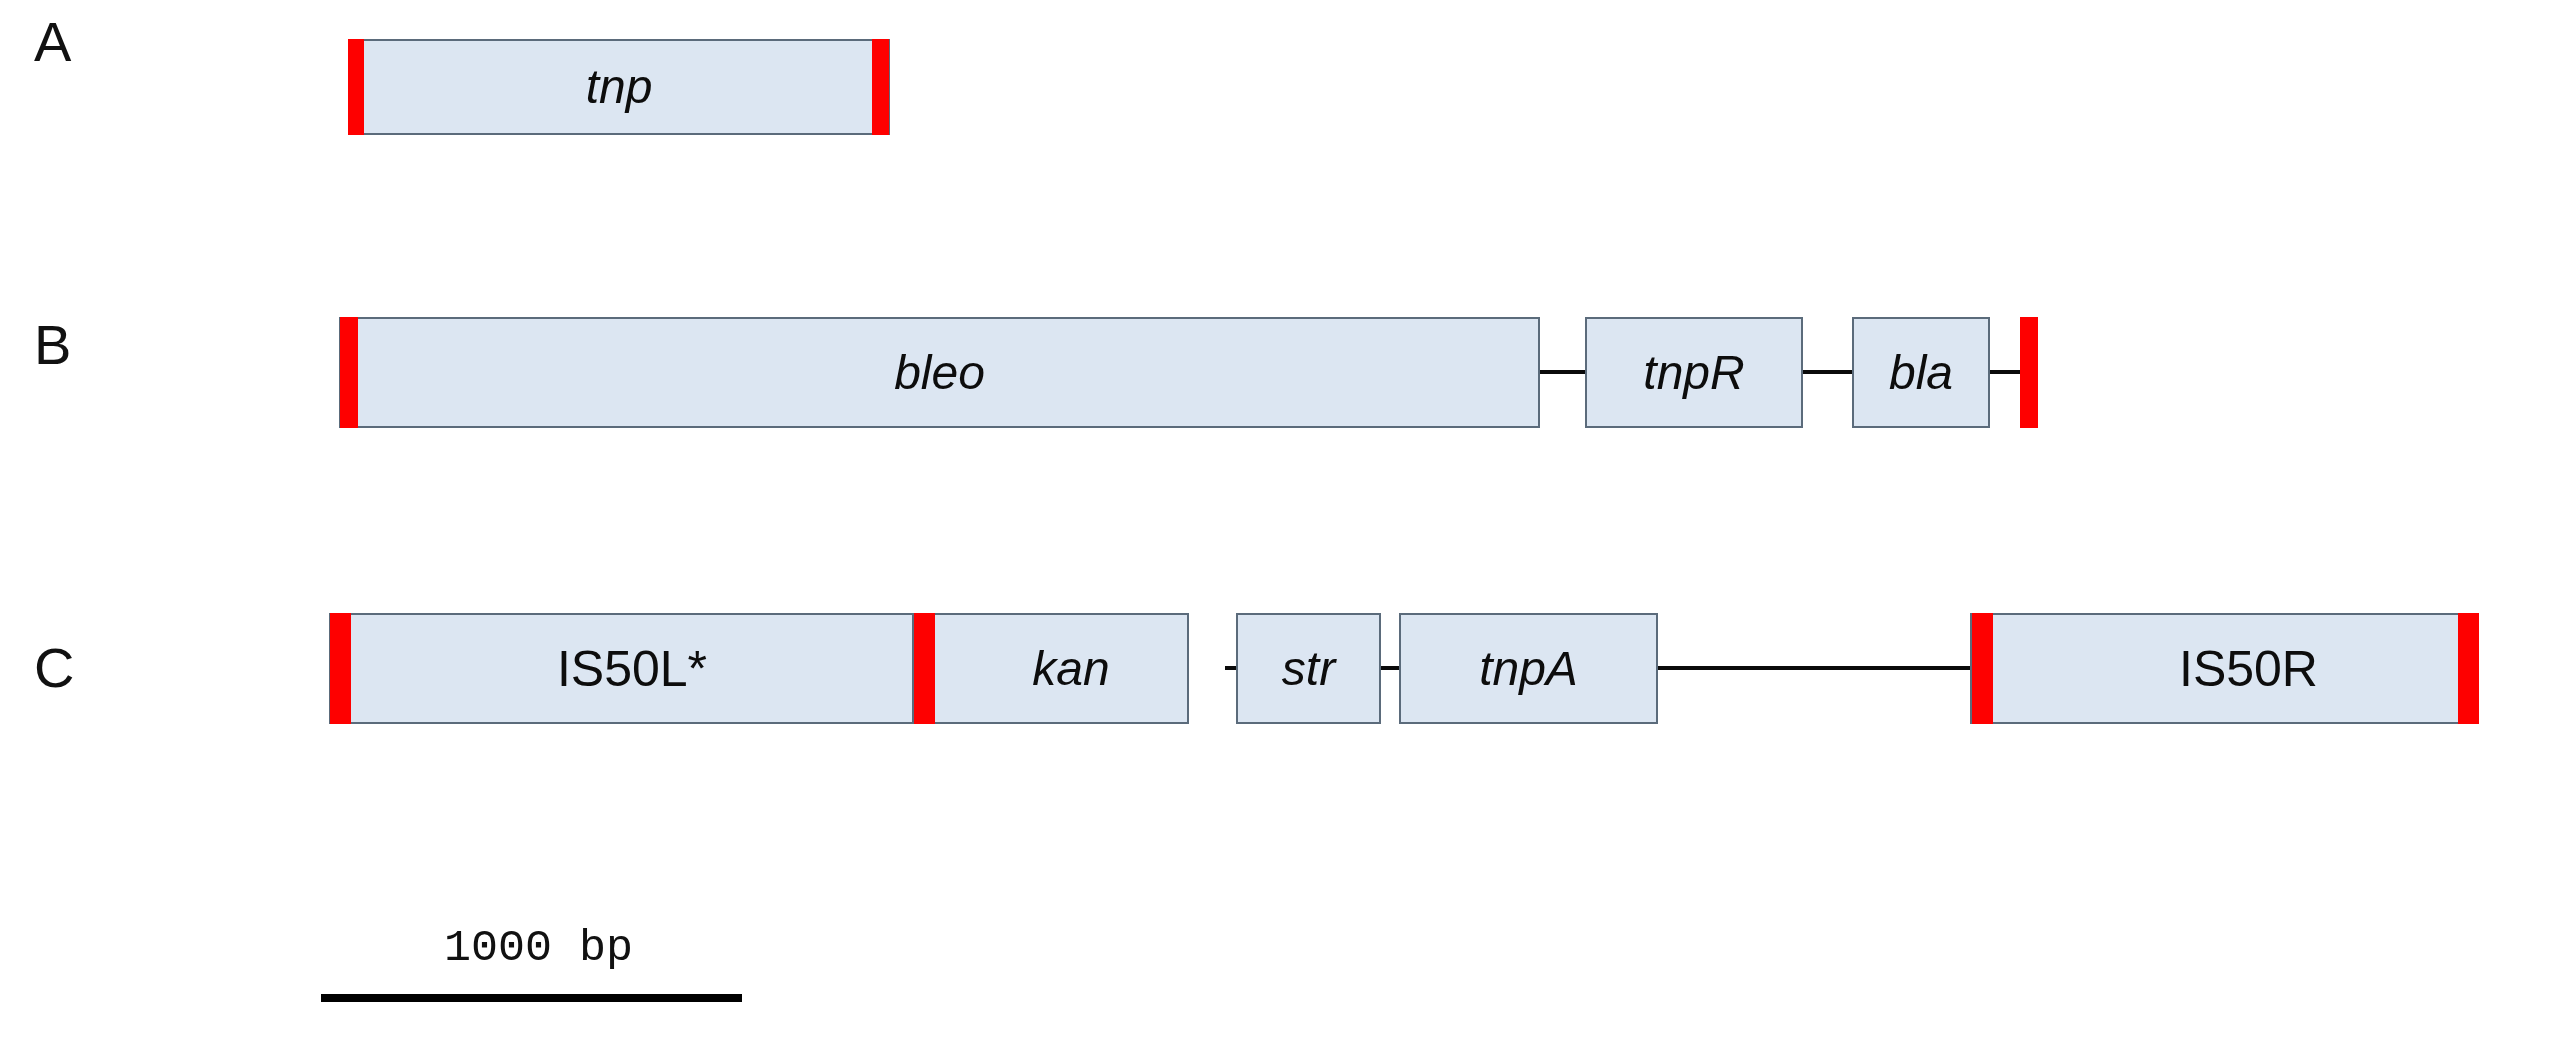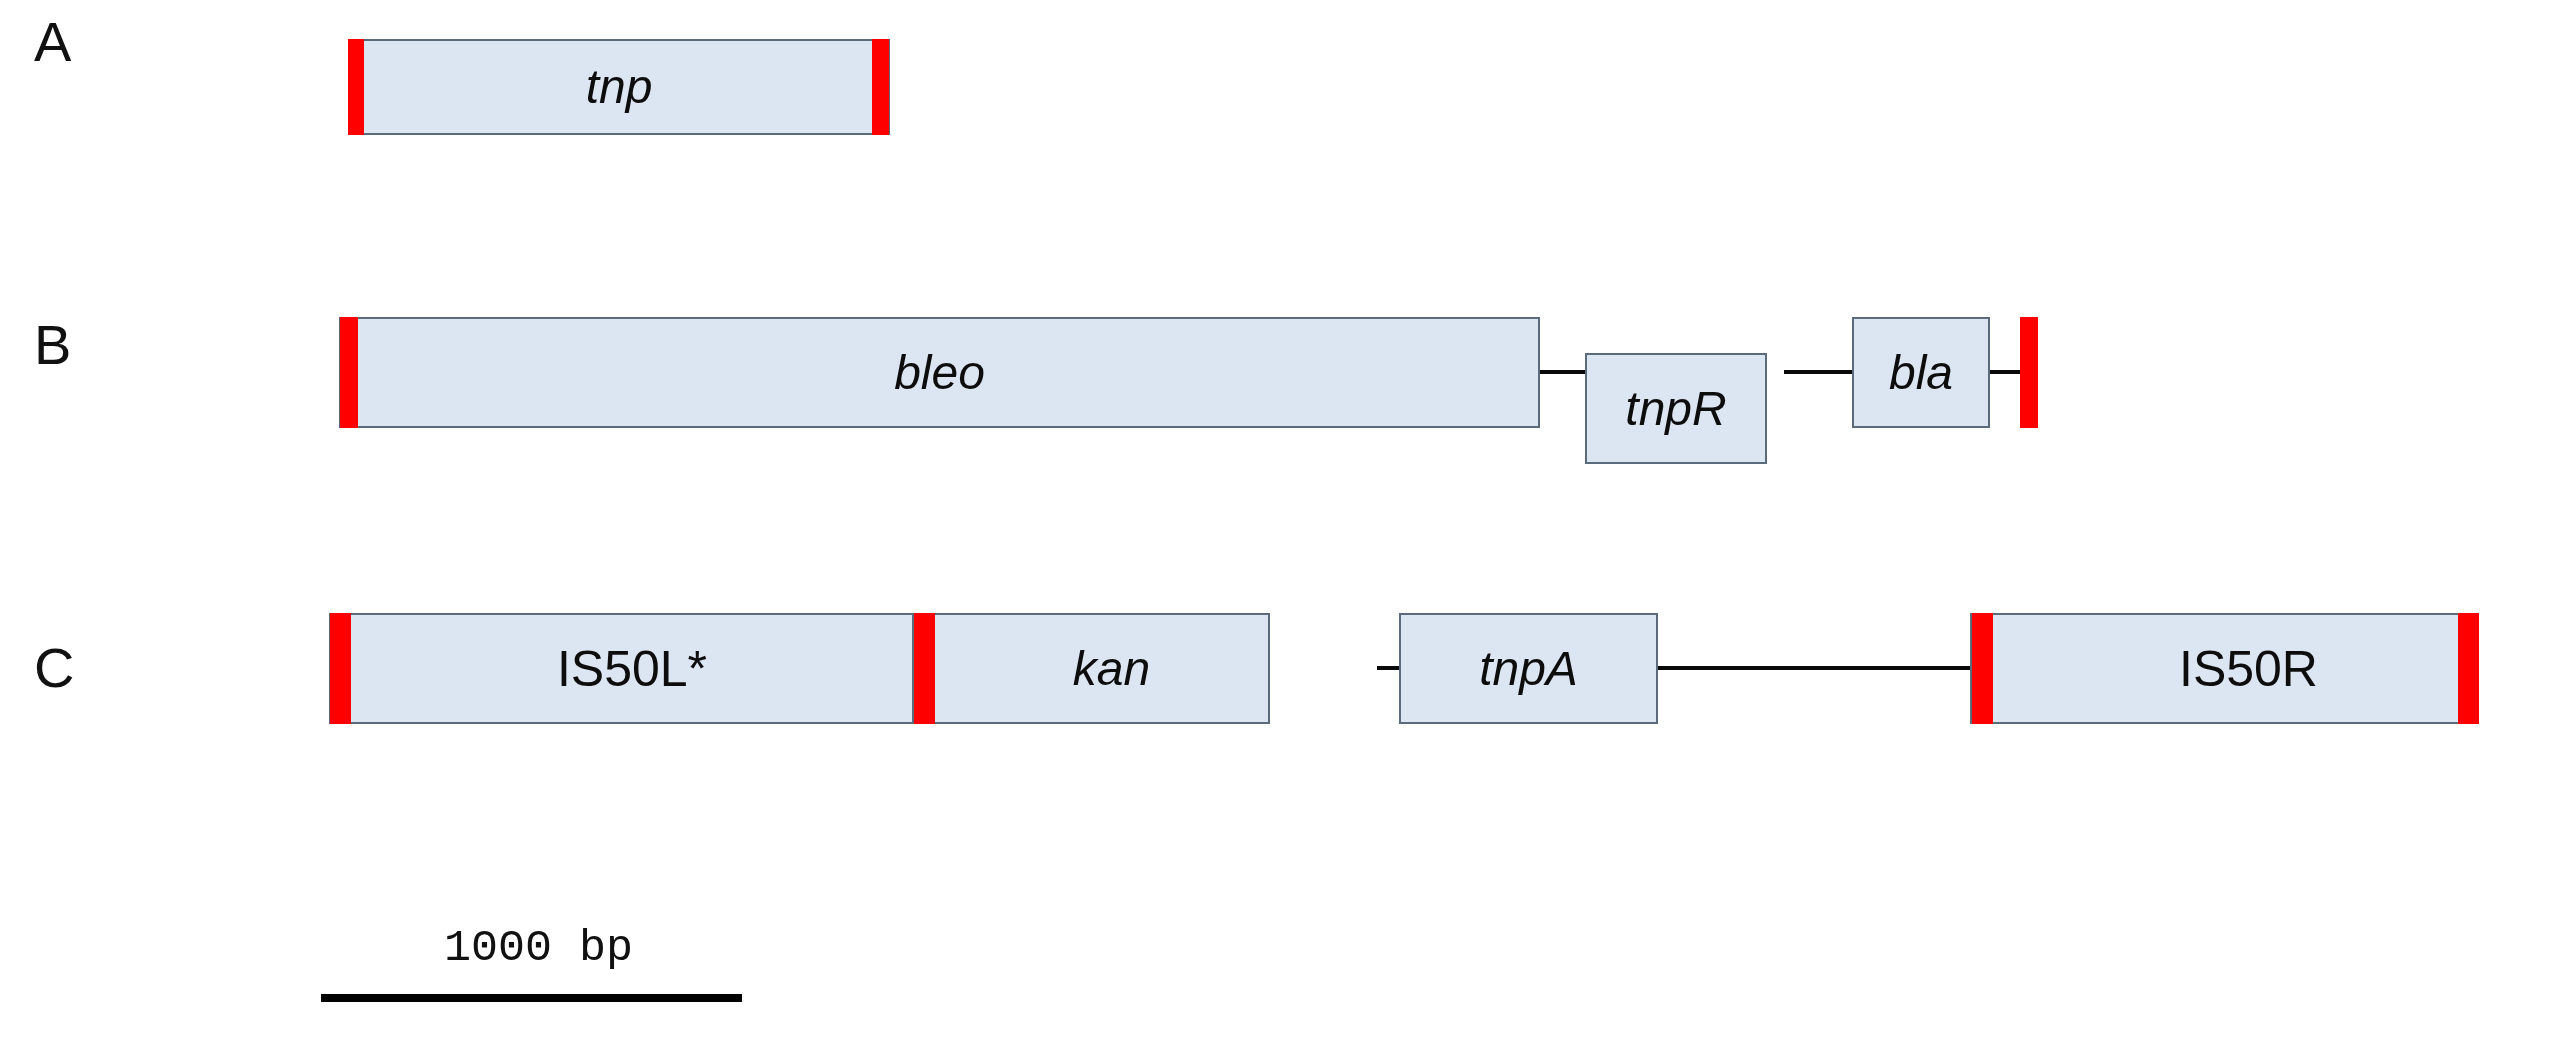--- a/index.html
+++ b/index.html
@@ -105,21 +105,21 @@
   <div class="connector" style="left:1539px; top:370px; width:48px;"></div>
 
   <div class="connector" style="left:1784px; top:370px; width:69px;"></div>
 
   <div class="connector" style="left:1988px; top:370px; width:34px;"></div>
 
   <div class="gene-box" style="left:339px; top:317px; width:1201px; height:111px;">
     <span class="gene-label">bleo</span>
   </div>
 
-  <div class="gene-box" style="left:1585px; top:317px; width:182px; height:111px;margin-top:36px;">
+  <div class="gene-box" style="left:1585px; top:317px; width:218px; height:111px;">
     <span class="gene-label">tnpR</span>
   </div>
 
   <div class="gene-box" style="left:1852px; top:317px; width:138px; height:111px;">
     <span class="gene-label">bla</span>
   </div>
 
   <div class="ir-marker" style="left:340px; top:317px; width:18px; height:111px;"></div>
   <div class="ir-marker" style="left:2020px; top:317px; width:18px; height:111px;"></div>
 
@@ -128,24 +128,27 @@
   <div class="connector" style="left:1225px; top:666px; width:15px;"></div>
 
   <div class="connector" style="left:1377px; top:666px; width:25px;"></div>
 
   <div class="connector" style="left:1655px; top:666px; width:318px;"></div>
 
   <div class="gene-box" style="left:329px; top:613px; width:606px; height:111px;">
     <span class="gene-label upright">IS50L*</span>
   </div>
 
-  <div class="gene-box" style="left:912px; top:613px; width:358px; height:111px;">
+  <div class="gene-box" style="left:912px; top:613px; width:277px; height:111px;">
     <span class="gene-label" style="margin-left:41px;">kan</span>
   </div>
 
+  <div class="gene-box" style="left:1236px; top:613px; width:145px; height:111px;">
+    <span class="gene-label">str</span>
+  </div>
 
   <div class="gene-box" style="left:1399px; top:613px; width:259px; height:111px;">
     <span class="gene-label">tnpA</span>
   </div>
 
   <div class="gene-box" style="left:1970px; top:613px; width:509px; height:111px;">
     <span class="gene-label upright" style="margin-left:48px;">IS50R</span>
   </div>
 
   <div class="ir-marker" style="left:330px; top:613px; width:21.3px; height:111px;"></div>

